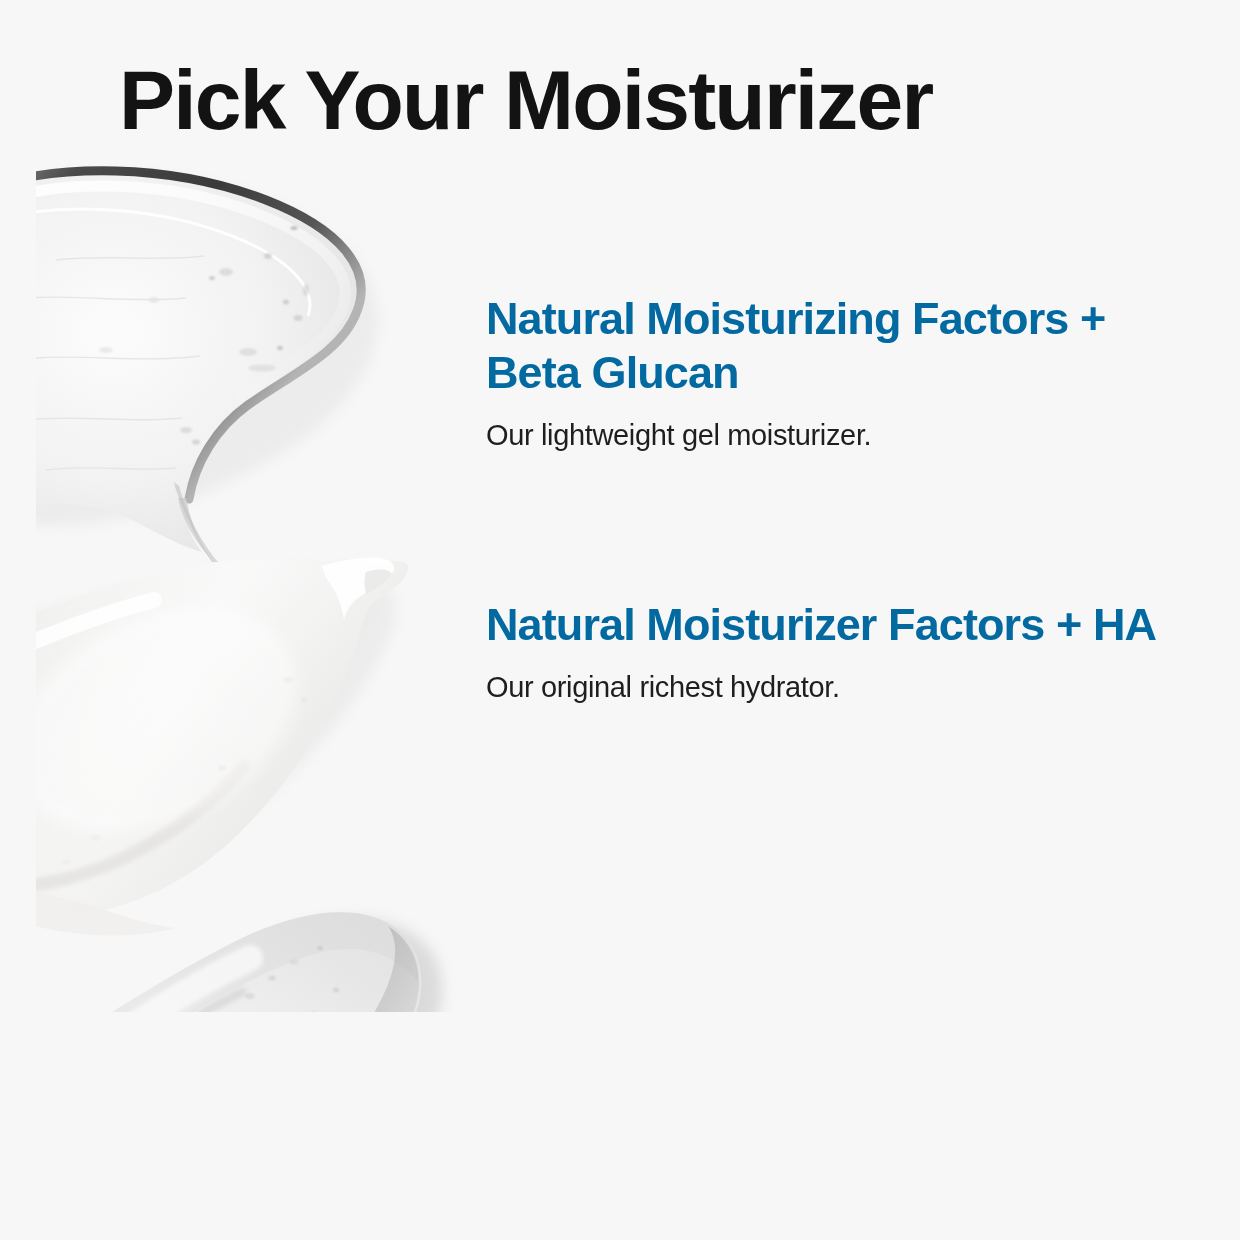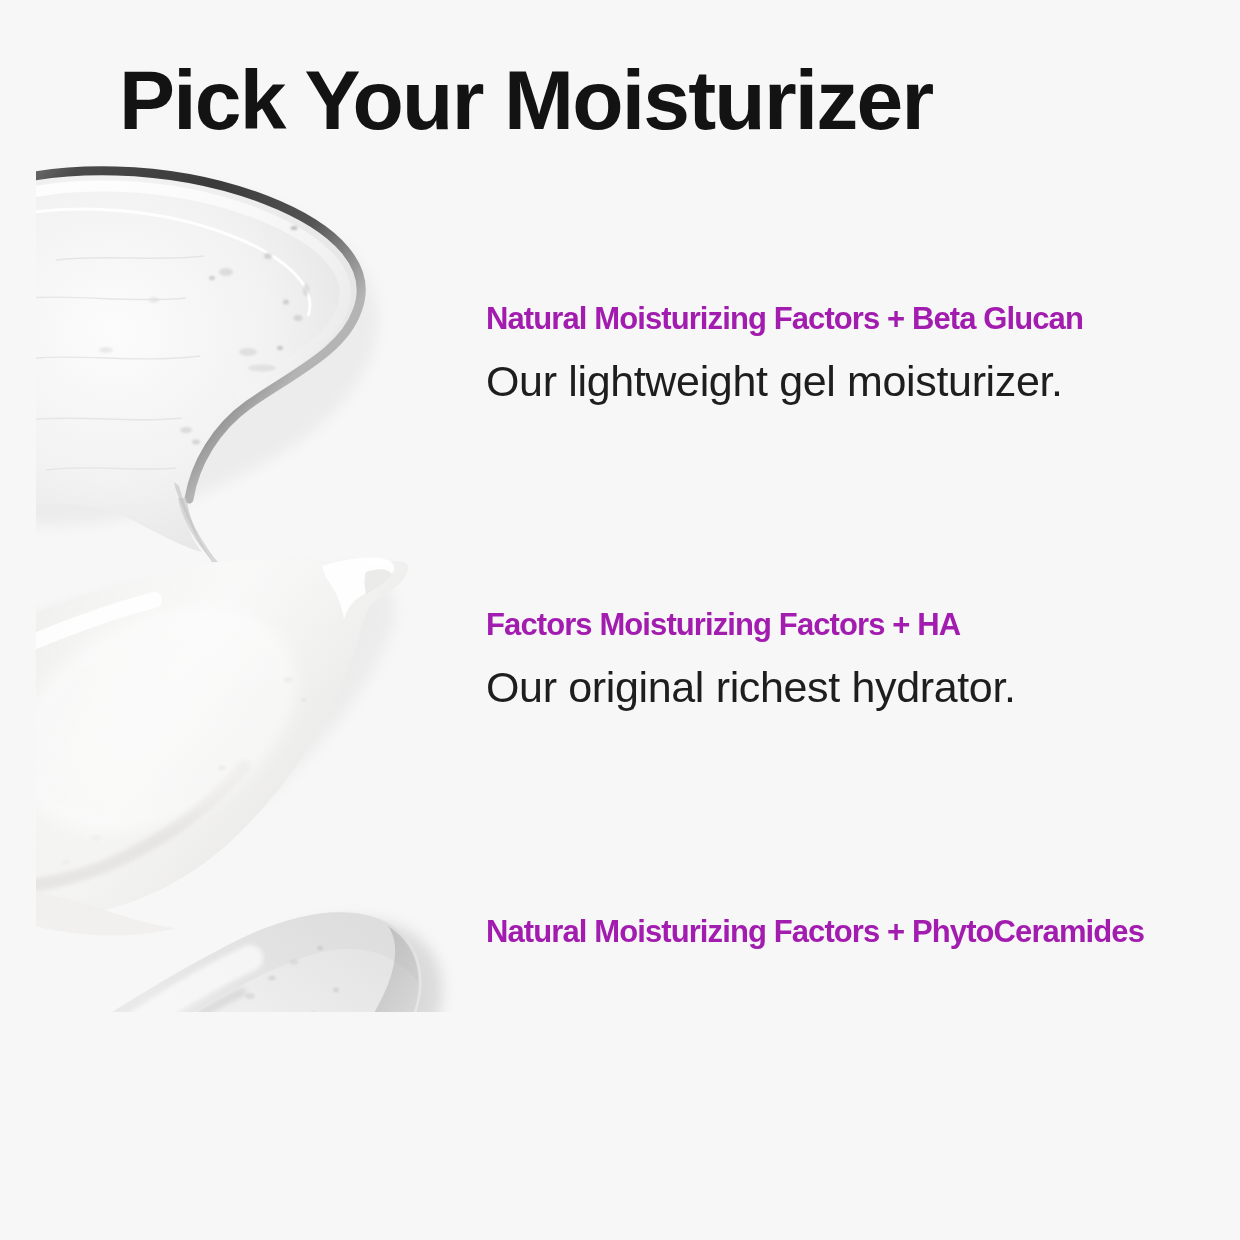--- a/index.html
+++ b/index.html
@@ -35,29 +35,29 @@
   }
 
   
   .product-block {
     position: absolute;
     left: 450px;
     width: 700px;
   }
   .product-title {
     margin: 0;
-    font-size: 31px;
+    font-size: 45px;
     line-height: 54px;
     font-weight: 700;
     letter-spacing: -0.9px;
-    color: #a21caf;
+    color: #0369a1;
   }
   .product-desc {
     margin: 14px 0 0 0;
-    font-size: 43px;
+    font-size: 29px;
     line-height: 42px;
     font-weight: 400;
     letter-spacing: -0.35px;
     color: #1e1e1e;
   }
   #block-0 { top: 292px; }
   #block-1 { top: 598px; }
   #block-2 { top: 905px; }
 
   
@@ -316,21 +316,20 @@
   </div>
 
   <h1 class="page-title">Pick Your Moisturizer</h1>
 
   <div class="product-block" id="block-0">
     <h2 class="product-title">Natural Moisturizing Factors + Beta Glucan</h2>
     <p class="product-desc">Our lightweight gel moisturizer.</p>
   </div>
 
   <div class="product-block" id="block-1">
-    <h2 class="product-title">Factors Moisturizing Factors + HA</h2>
+    <h2 class="product-title">Natural Moisturizer Factors + HA</h2>
     <p class="product-desc">Our original richest hydrator.</p>
   </div>
 
   <div class="product-block" id="block-2">
-    <h2 class="product-title">Natural Moisturizing Factors + PhytoCeramides</h2>
   </div>
 
 </div>
 
 </body></html>

